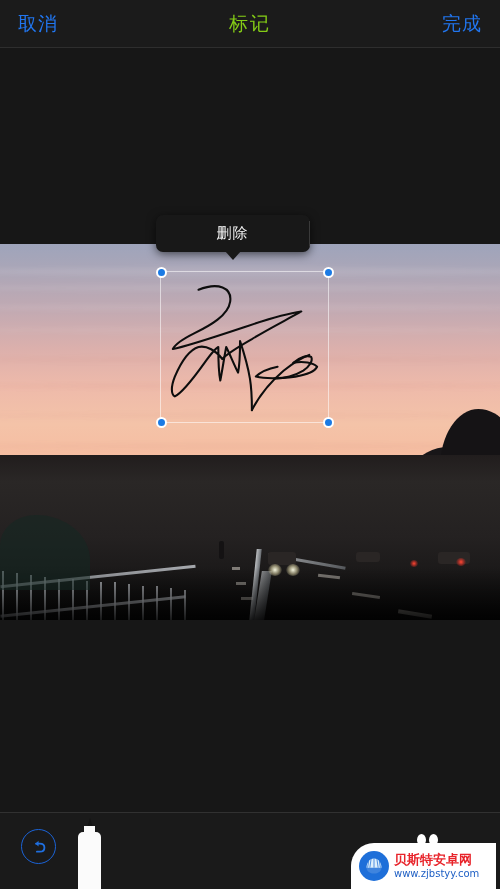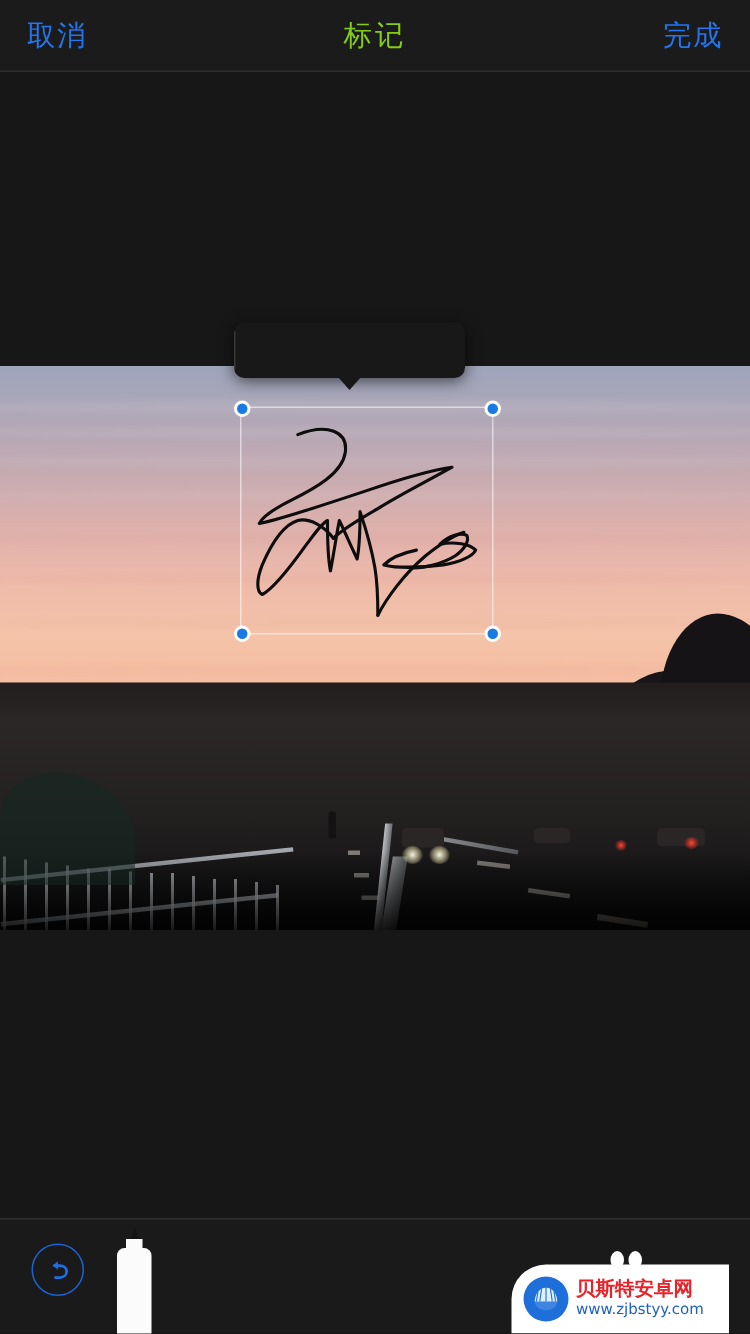--- a/index.html
+++ b/index.html
@@ -153,21 +153,21 @@
     background:#fbfbfb;
   }
   .pen-tip {
     position:absolute; left:7.5px; top:0px; width:0; height:0;
     border-left:4px solid transparent; border-right:4px solid transparent;
     border-bottom:13px solid #141414;
   }
 
   
   .watermark {
-    position:absolute; right:14px; bottom:0px; width:145px; height:46px;
+    position:absolute; right:4px; bottom:0px; width:145px; height:46px;
     background:#ffffff; border-radius:23px 0 0 0;
     display:flex; align-items:center; gap:5px; padding-left:8px;
     z-index:30;
   }
   .wm-logo {
     width:30px; height:30px; border-radius:50%;
     background:#1e6fd9; flex:none;
     display:flex; align-items:center; justify-content:center;
   }
   .wm-txt { display:flex; flex-direction:column; line-height:1.12; }
@@ -309,20 +309,21 @@
                    C136,105 124,108 116,108"></path>
         </g>
       </svg>
       <div class="handle h-tl"></div>
       <div class="handle h-tr"></div>
       <div class="handle h-bl"></div>
       <div class="handle h-br"></div>
     </div>
 
     <div class="ctxmenu" style="top:167px;">
+      <div class="ctx-item">删除</div>
       <div class="ctx-sep"></div>
       <div class="ctx-arrow"></div>
     </div>
 
   </div>
 
   <div class="toolbar">
 
     <div class="undo-btn">
       <svg width="20" height="20" viewBox="0 0 24 24">

